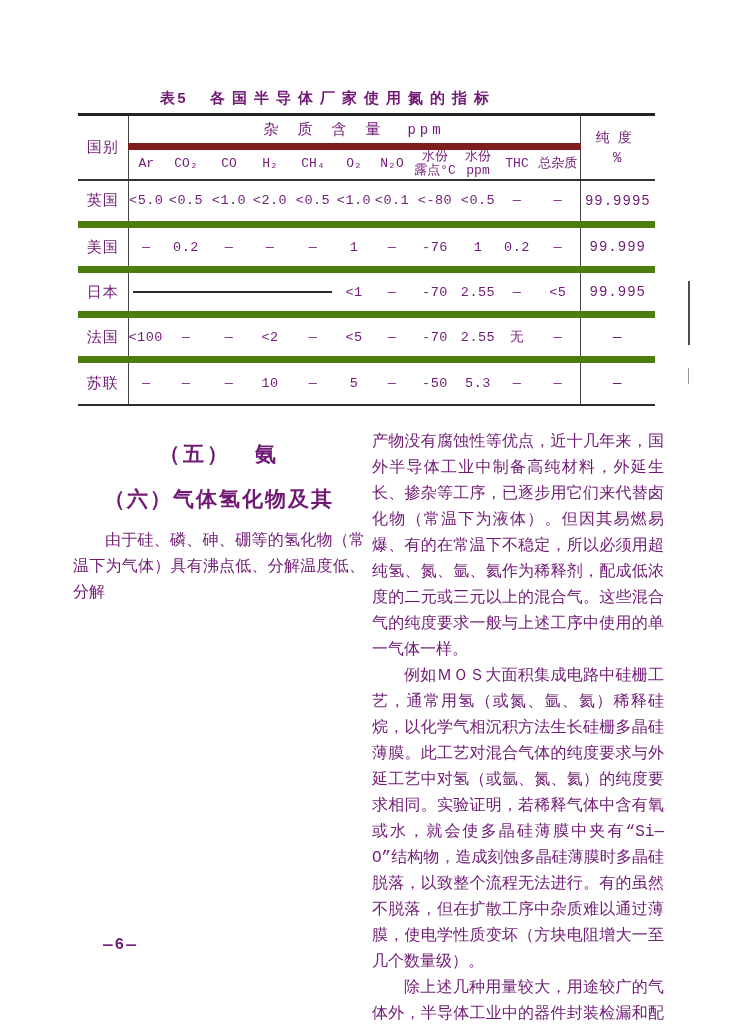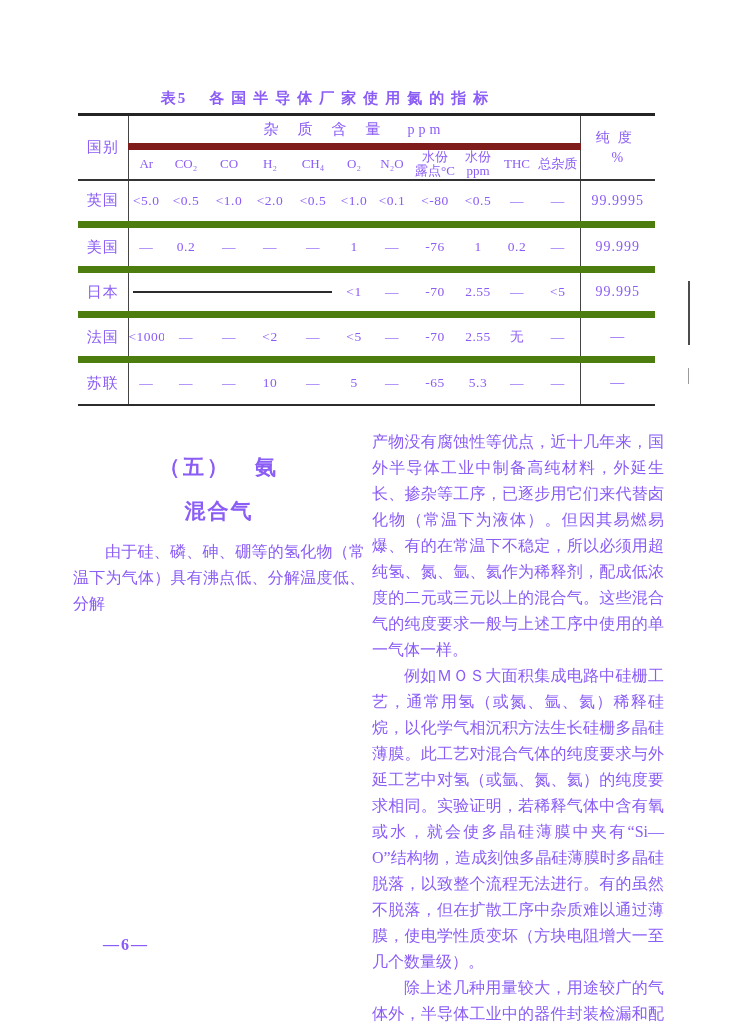--- a/index.html
+++ b/index.html
@@ -1,22 +1,22 @@
 <!DOCTYPE html>
 <html><head>
 <meta charset="utf-8">
 <style>
   * { margin:0; padding:0; box-sizing:border-box; }
   html,body { background:#e8e8e8; }
   .page {
     position:relative;
     width:733px; height:1025px;
     background:#ffffff;
-    color:#8b5cf6;
-    font-family:Liberation Serif, serif;
+    color:#701a75;
+    font-family:Liberation Mono, monospace;
     overflow:hidden;
     margin:0 auto;
   }
 
   
   .table-title {
     position:absolute; top:89px; left:0; width:656px;
     text-align:center; font-weight:bold; font-size:15px;
     white-space:nowrap;
   }
@@ -60,21 +60,21 @@
     width:292px;
     font-size:16px; line-height:26px;
     text-align:justify;
   }
   .col-left  { left:73px; }
   .col-right { left:372px; top:429px; }
   .para { text-indent:2em; }
   .para.noindent { text-indent:0; }
   .h5 {
     text-align:center; font-weight:bold; font-size:21px;
-    letter-spacing:3px; margin:20px 0 16px 0; text-indent:0;
+    letter-spacing:3px; margin:9px 0 16px 0; text-indent:0;
   }
   .h6 {
     text-align:center; font-weight:bold; font-size:21px;
     line-height:31px; letter-spacing:2px; margin:12px 0 12px 0; text-indent:0;
   }
   .h6 span { display:block; }
 
   .page-number {
     position:absolute; left:103px; top:936px;
     font-weight:bold; font-size:16px; letter-spacing:2px;
@@ -222,33 +222,33 @@
 
     <tr class="datarow">
       <td class="country">苏联</td>
       <td class="val">—</td>
       <td class="val">—</td>
       <td class="val">—</td>
       <td class="val">10</td>
       <td class="val">—</td>
       <td class="val">5</td>
       <td class="val">—</td>
-      <td class="val">-65</td>
+      <td class="val">-50</td>
       <td class="val">5.3</td>
       <td class="val">—</td>
       <td class="val">—</td>
       <td class="purity">—</td>
     </tr>
   </tbody>
     </table>
 
   <div class="col col-left">
     <div class="h5">（五）　氨</div>
     <div class="h6">
-      <span>混合气</span>
+      <span>（六）气体氢化物及其</span>
     </div>
     <p class="para">由于硅、磷、砷、硼等的氢化物（常温下为气体）具有沸点低、分解温度低、分解</p>
   </div>
 
   <div class="col col-right">
     <p class="para noindent">产物没有腐蚀性等优点，近十几年来，国外半导体工业中制备高纯材料，外延生长、掺杂等工序，已逐步用它们来代替卤化物（常温下为液体）。但因其易燃易爆、有的在常温下不稳定，所以必须用超纯氢、氮、氩、氦作为稀释剂，配成低浓度的二元或三元以上的混合气。这些混合气的纯度要求一般与上述工序中使用的单一气体一样。</p>
     <p class="para">例如ＭＯＳ大面积集成电路中硅栅工艺，通常用氢（或氮、氩、氦）稀释硅烷，以化学气相沉积方法生长硅栅多晶硅薄膜。此工艺对混合气体的纯度要求与外延工艺中对氢（或氩、氮、氦）的纯度要求相同。实验证明，若稀释气体中含有氧或水，就会使多晶硅薄膜中夹有“Si—O”结构物，造成刻蚀多晶硅薄膜时多晶硅脱落，以致整个流程无法进行。有的虽然不脱落，但在扩散工序中杂质难以通过薄膜，使电学性质变坏（方块电阻增大一至几个数量级）。</p>
     <p class="para">除上述几种用量较大，用途较广的气体外，半导体工业中的器件封装检漏和配制混合气体时还会用到99.999%以上的超纯氦。外延生长、表面钝化工序中还会用到纯度为</p>
   </div>
 

